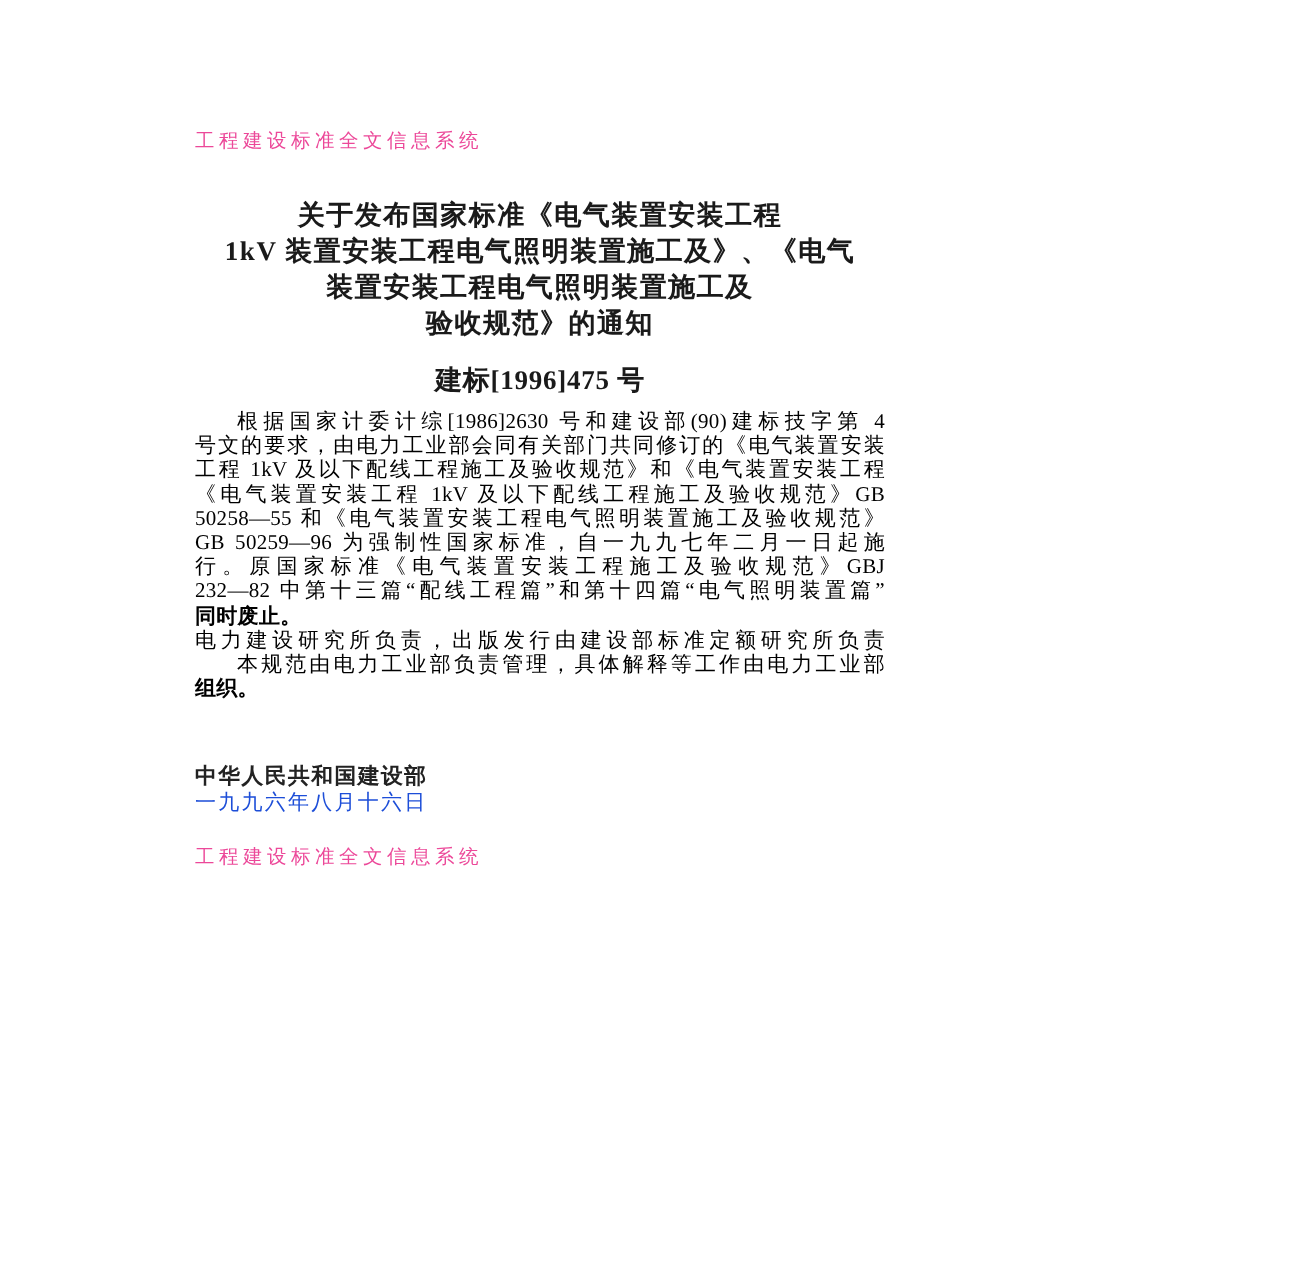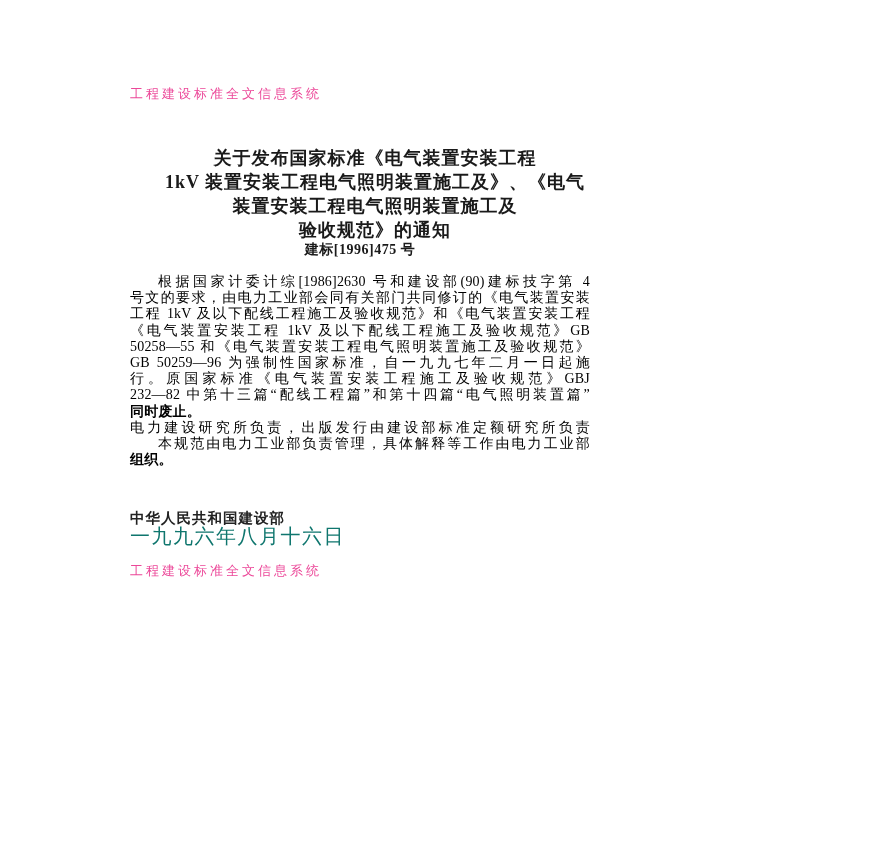--- a/index.html
+++ b/index.html
@@ -25,37 +25,37 @@
     white-space: nowrap;
   }
   .watermark.top { top: 85px; }
   .watermark.bottom { top: 562px; }
 
   .title {
     position: absolute;
     left: 130px;
     top: 131px;
     width: 460px;
-    margin: 15px;
+    margin: 0;
     text-align: center;
     font-size: 18px;
     font-weight: bold;
     line-height: 24px;
     letter-spacing: 1px;
     color: #1a1a1a;
   }
   .title .tline { display: block; }
 
   .doc-number {
     position: absolute;
     left: 130px;
     top: 241px;
     width: 460px;
     text-align: center;
-    font-size: 14px;
+    font-size: 18px;
     font-weight: bold;
     letter-spacing: 0.5px;
     color: #1a1a1a;
   }
 
   .body-text {
     position: absolute;
     left: 130px;
     top: 274px;
     width: 460px;
@@ -87,24 +87,24 @@
     text-align: left;
     color: #222222;
   }
   .signature .org {
     font-size: 14.5px;
     font-weight: bold;
     line-height: 18px;
     letter-spacing: 1px;
   }
   .signature .date {
-    font-size: 20px;
+    font-size: 14px;
     line-height: 18px;
     letter-spacing: 1.5px;
-    color: #0f766e;
+    color: #1d4ed8;
   }
 </style>
 </head>
 <body>
 
 <div class="page">
 
   <div class="watermark top">工程建设标准全文信息系统</div>
 
   <h1 class="title">

